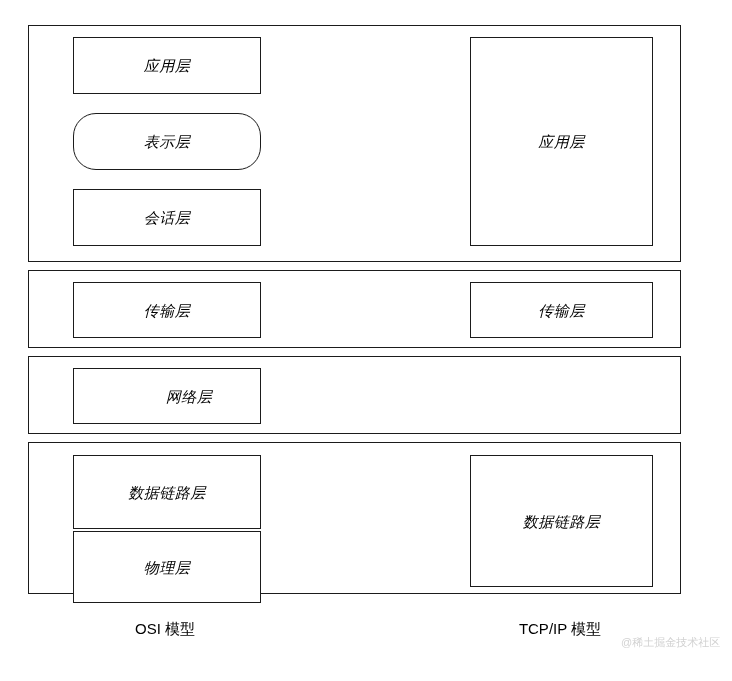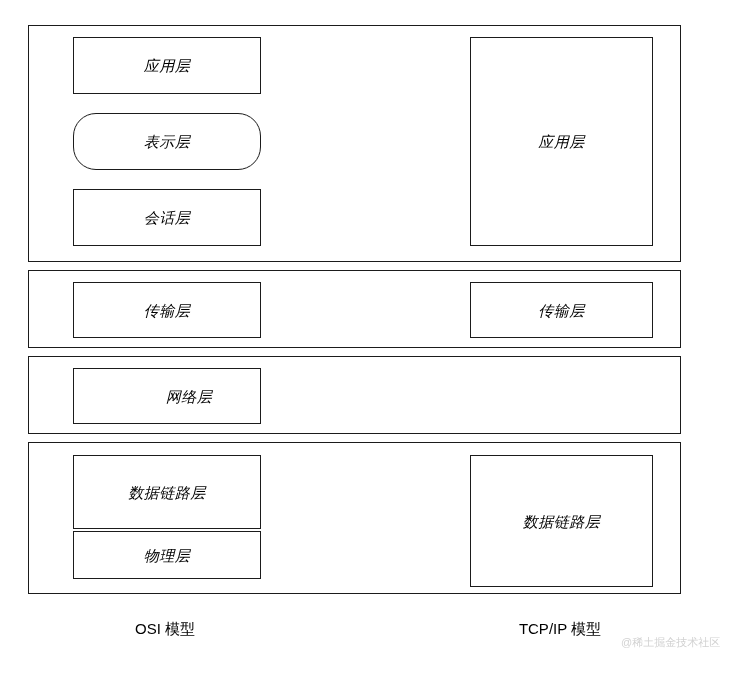--- a/index.html
+++ b/index.html
@@ -59,21 +59,21 @@
   .col-left  { left: 44px;  width: 188px; }
   
   .col-right { left: 441px; width: 183px; }
 
   .osi-app        { top: 11px;  height: 57px; }
   .osi-present    { top: 87px;  height: 57px; border-radius: 23px; }
   .osi-session    { top: 163px; height: 57px; }
   .osi-transport  { top: 11px;  height: 56px; }
   .osi-network    { top: 11px;  height: 56px; padding-left: 44px; }
   .osi-datalink   { top: 12px;  height: 74px; }
-  .osi-physical   { top: 88px;  height: 48px; }
+  .osi-physical   { top: 88px;  height: 72px; }
 
   .tcp-app        { top: 11px;  height: 209px; }
   .tcp-transport  { top: 11px;  height: 56px; }
   .tcp-internet   { top: 11px;  height: 56px; }
   .tcp-access     { top: 12px;  height: 132px; }
 
   
   .caption {
     position: absolute;
     top: 621px;

